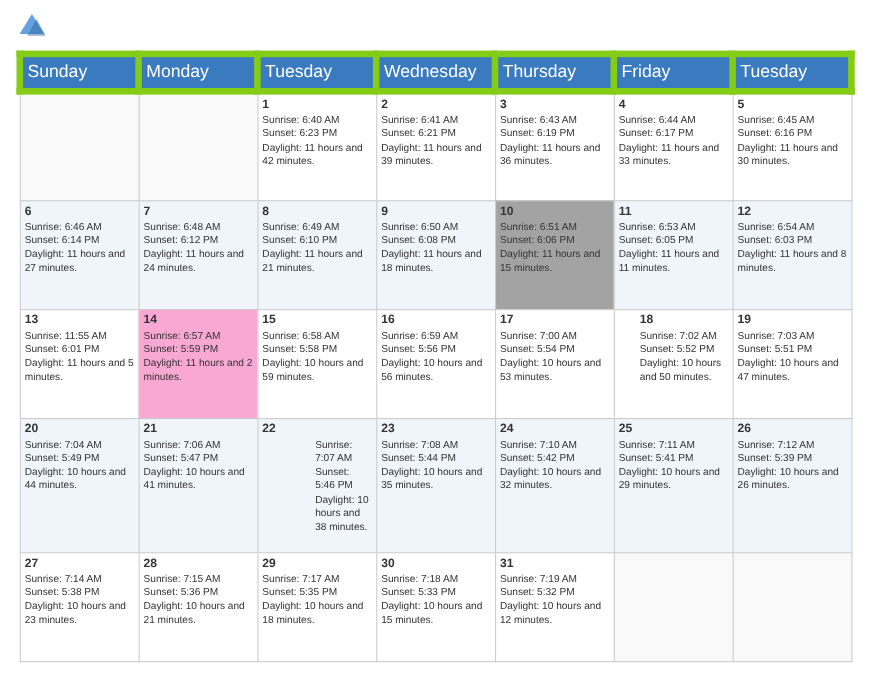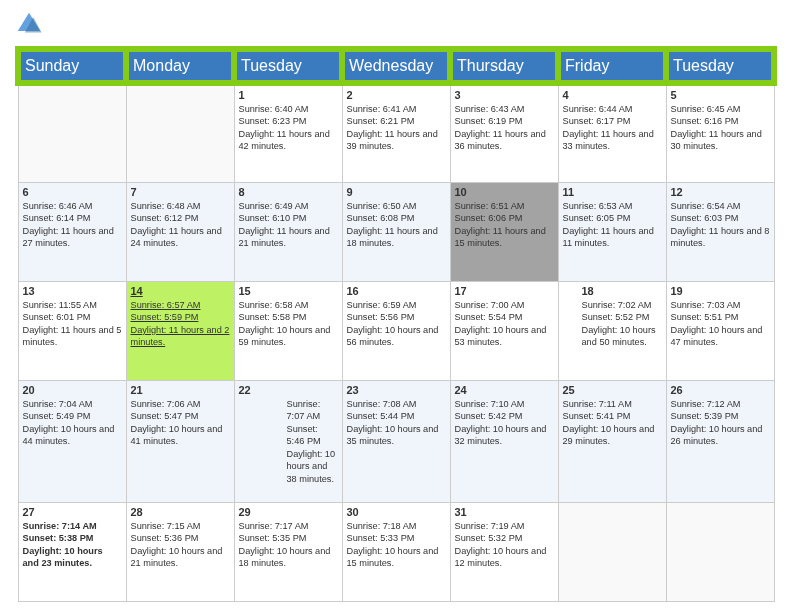--- a/index.html
+++ b/index.html
@@ -216,21 +216,21 @@
 Daylight: 11 hours and 8 minutes.</div>
           </td>
         </tr>
         <tr>
           <td style="background: rgb(255, 255, 255);">
             <span class="day-num">13</span>
             <div class="cell-text" style="white-space: pre-line;">Sunrise: 11:55 AM
 Sunset: 6:01 PM
 Daylight: 11 hours and 5 minutes.</div>
           </td>
-          <td style="background: #bef264; text-decoration: underline;">
+          <td style="background: #f9a8d4;">
             <span class="day-num">14</span>
             <div class="cell-text" style="white-space: pre-line;">Sunrise: 6:57 AM
 Sunset: 5:59 PM
 Daylight: 11 hours and 2 minutes.</div>
           </td>
           <td style="background: rgb(255, 255, 255);">
             <span class="day-num">15</span>
             <div class="cell-text" style="white-space: pre-line;">Sunrise: 6:58 AM
 Sunset: 5:58 PM
 Daylight: 10 hours and 59 minutes.</div>
@@ -300,21 +300,21 @@
           <td style="background: rgb(240, 245, 251);">
             <span class="day-num">26</span>
             <div class="cell-text" style="white-space: pre-line;">Sunrise: 7:12 AM
 Sunset: 5:39 PM
 Daylight: 10 hours and 26 minutes.</div>
           </td>
         </tr>
         <tr>
           <td style="background: rgb(255, 255, 255);">
             <span class="day-num">27</span>
-            <div class="cell-text" style="white-space: pre-line; font-weight: bold;">Sunrise: 7:14 AM
+            <div class="cell-text" style="white-space: pre-line;">Sunrise: 7:14 AM
 Sunset: 5:38 PM
 Daylight: 10 hours and 23 minutes.</div>
           </td>
           <td style="background: rgb(255, 255, 255);">
             <span class="day-num">28</span>
             <div class="cell-text" style="white-space: pre-line;">Sunrise: 7:15 AM
 Sunset: 5:36 PM
 Daylight: 10 hours and 21 minutes.</div>
           </td>
           <td style="background: rgb(255, 255, 255);">

